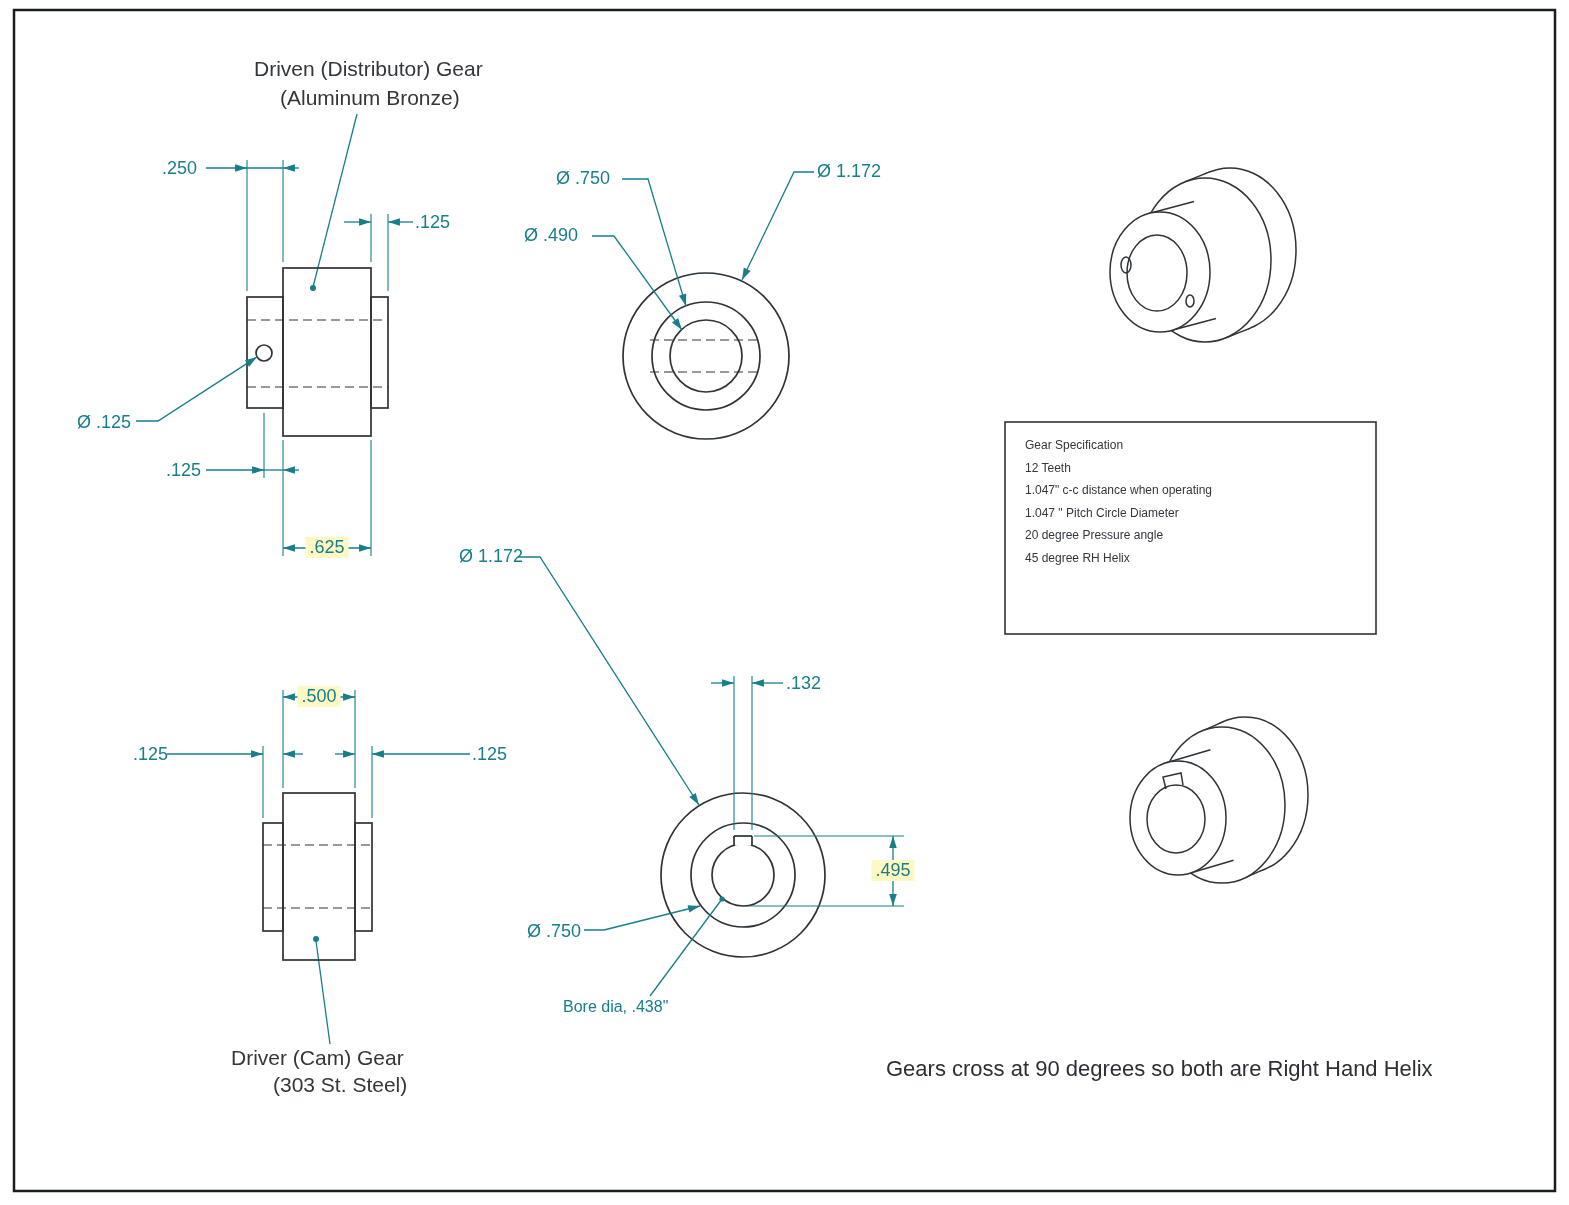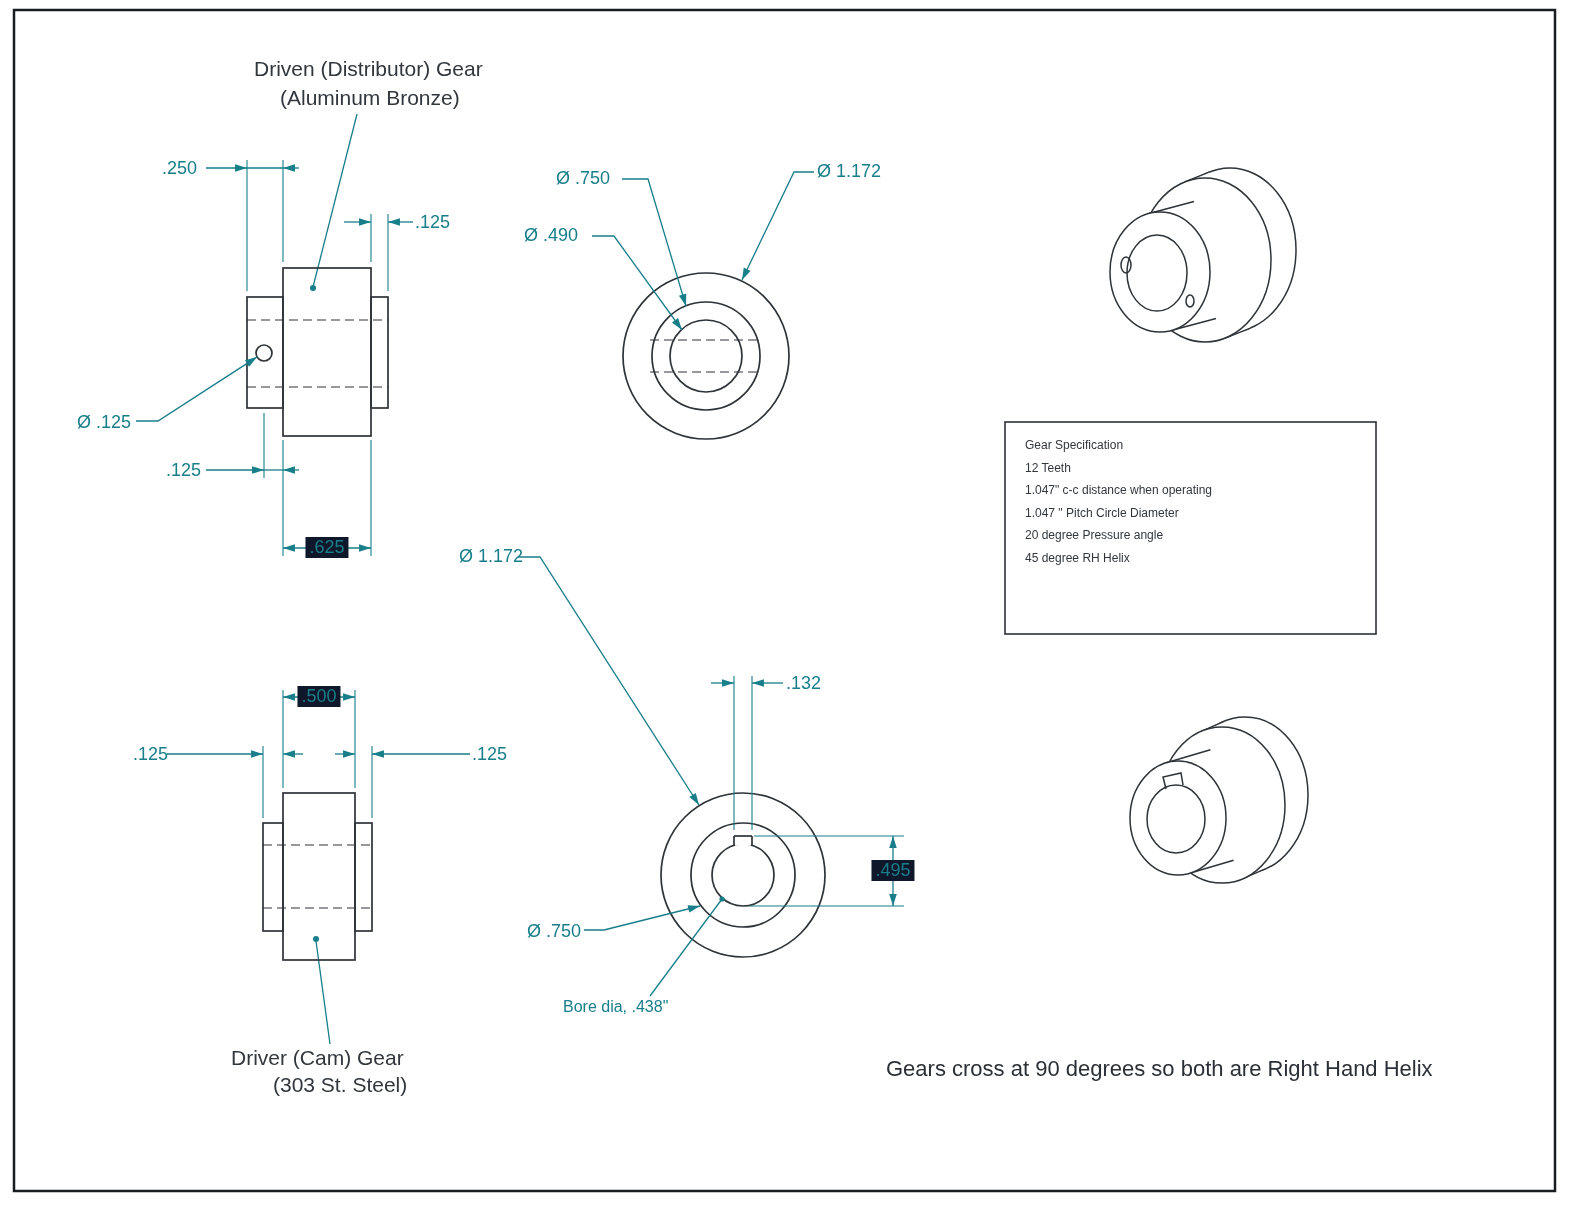--- a/index.html
+++ b/index.html
@@ -9,21 +9,21 @@
   }
   svg.draw { position:absolute; left:0; top:0; width:1569px; height:1205px; }
   .ln-part { stroke:#2E3338; stroke-width:1.7; fill:none; }
   .ln-hid  { stroke:#2E3338; stroke-width:1.15; fill:none; stroke-dasharray:9 5; }
   .ln-dim  { stroke:#177E8A; stroke-width:1.3; fill:none; }
   .ln-ext  { stroke:#177E8A; stroke-width:1.1; fill:none; }
   .dot-teal{ fill:#177E8A; }
   .fw { fill:#ffffff; }
   .txt { position:absolute; white-space:nowrap; }
   .dim { color:#177E8A; font-size:18px; }
-  .dim-c { transform:translateX(-50%); background:#0f172a; padding:0 4px; }
+  .dim-c { transform:translateX(-50%); background:#fef9c3; padding:0 4px; }
   .small { font-size:16px; }
   .lbl { color:#32373D; font-size:21px; }
   .spec-box { position:absolute; left:1005px; top:422px; width:371px; height:212px;
               box-sizing:border-box; padding:12px 0 0 20px; color:#32373D; font-size:12px; }
   .spec-box .line { line-height:22.5px; }
   .title { color:#23282E; font-size:31px; }
   .subtitle { color:#2B3036; font-size:22px; }
 </style>
 </head>
 <body>

